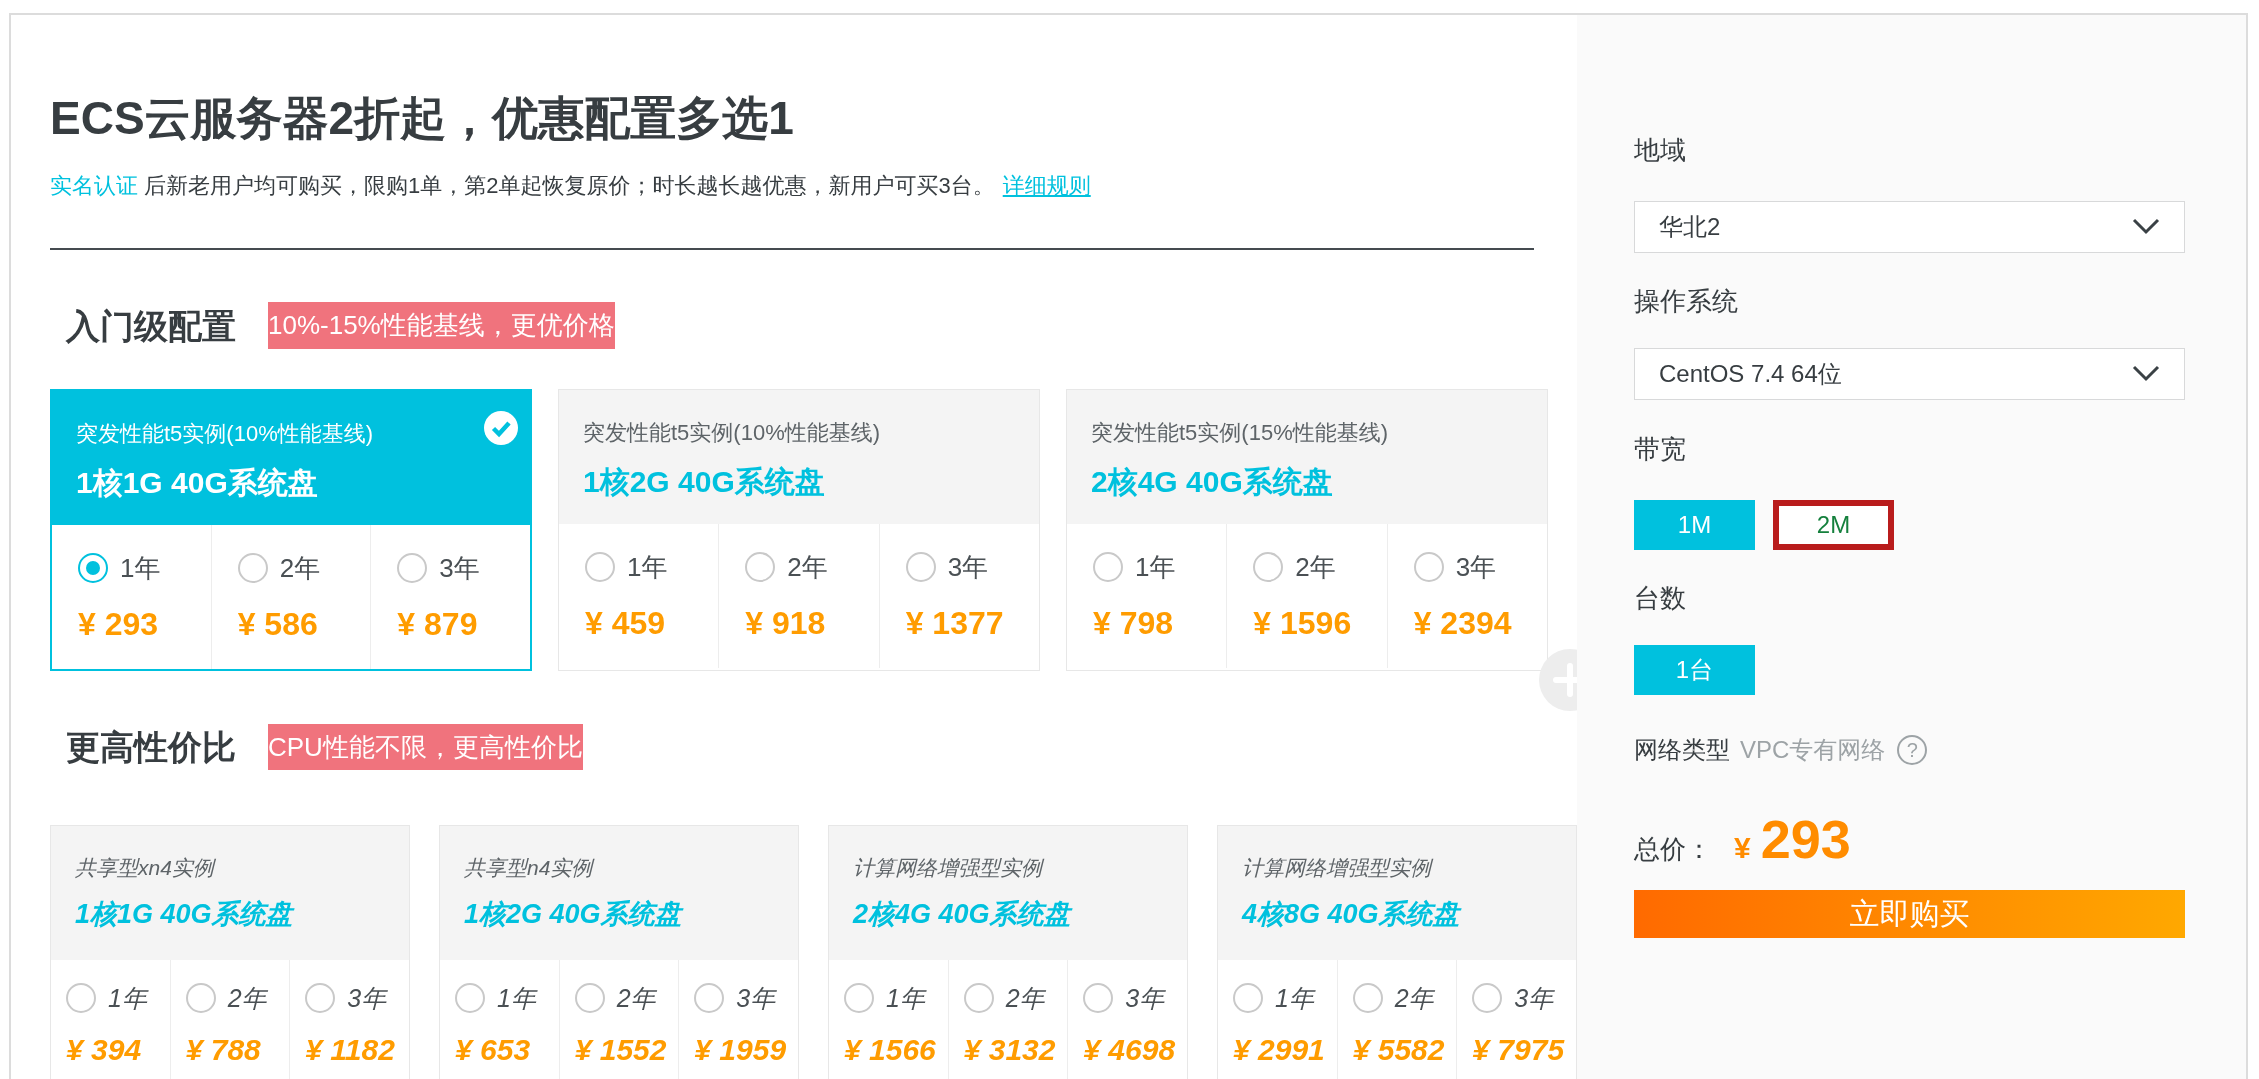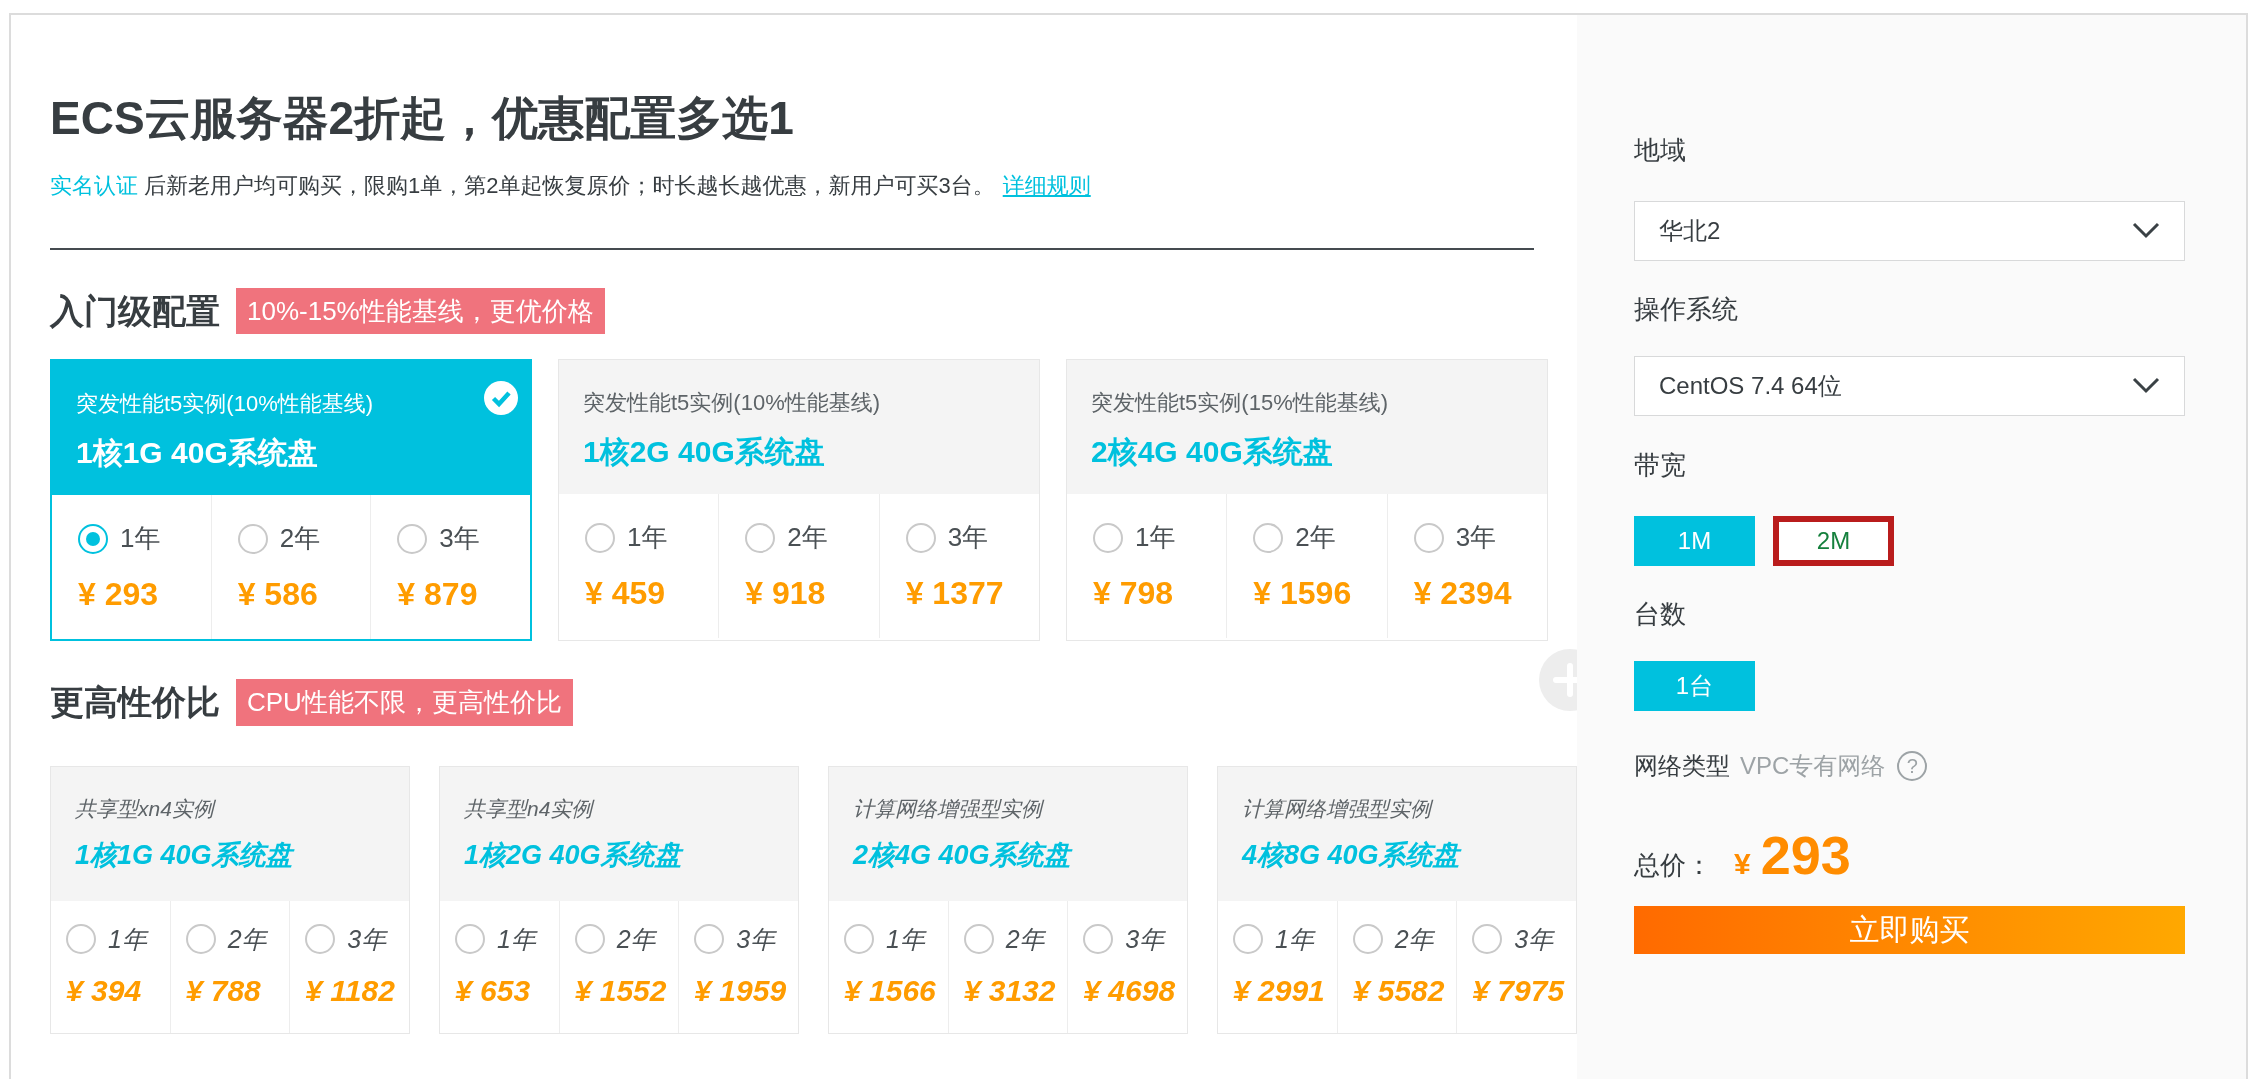--- a/index.html
+++ b/index.html
@@ -14,22 +14,22 @@
   }
   
   .main{margin-right:669px;padding-left:39px;}
   .page-title{font-size:46px;font-weight:bold;color:#373d41;margin:74px 0 0 0;line-height:1.3;}
   .subtitle{font-size:22px;color:#373d41;margin:22px 0 0 0;line-height:1.4;}
   .realname-link{color:#00c1de;text-decoration:none;margin-right:6px;cursor:pointer;}
   .rules-link{color:#00c1de;text-decoration:underline;margin-left:8px;cursor:pointer;}
   .divider{height:2px;background:#454b50;width:1484px;margin-top:46px;}
   .config-section{margin-top:38px;}
   .section-header{display:flex;align-items:center;}
-  .section-title{font-size:34px;font-weight:bold;color:#373d41;margin:0;line-height:1.3;}
-  .badge{display:inline-block;margin-left:16px;padding:7px 11px;background:#f0737d;color:#fff;
+  .section-title{font-size:34px;font-weight:bold;color:#373d41;margin:16px;line-height:1.3;}
+  .badge{display:inline-block;margin-left:16px;padding:7px 0;background:#f0737d;color:#fff;
          font-size:26px;font-weight:normal;line-height:1.25;}
   .cards{display:flex;gap:26px;margin-top:25px;}
   .cards.cols-4{gap:29px;margin-top:40px;}
   .card{box-sizing:border-box;border:1px solid #e7e7e7;background:#fff;cursor:pointer;}
   .cols-3 .card{width:482px;}
   .cols-4 .card{width:394px;font-style:italic;}
   .card.selected{border:2px solid #00c1de;}
   .card-head{position:relative;height:134px;background:#f4f4f4;padding:28px 0 0 24px;box-sizing:border-box;}
   .card.selected .card-head{background:#00c1de;}
   .card-name{font-size:22px;color:#5e6468;}
@@ -59,21 +59,21 @@
   .plus-icon{position:absolute;left:0;top:0;right:0;bottom:0;}
   .plus-icon::before{content:'';position:absolute;left:50%;top:50%;transform:translate(-50%,-50%);
                      width:34px;height:6px;background:#fff;border-radius:3px;}
   .plus-icon::after{content:'';position:absolute;left:50%;top:50%;transform:translate(-50%,-50%);
                     width:6px;height:34px;background:#fff;border-radius:3px;}
   
   .sidebar{position:absolute;top:0;right:0;bottom:0;width:669px;background:#fafafa;
            padding:0 61px 0 57px;box-sizing:border-box;}
   .side-label{font-size:26px;color:#373d41;line-height:1.3;}
   .lbl-region{margin-top:119px;}
-  .select{height:60px;background:#fff;border:1px solid #d8d9da;display:flex;align-items:center;
+  .select{height:52px;background:#fff;border:1px solid #d8d9da;display:flex;align-items:center;
           justify-content:space-between;padding:0 24px;font-size:24px;color:#373d41;cursor:pointer;
           box-sizing:border-box;}
   .sel-region{margin-top:33px;}
   .lbl-os{margin-top:32px;}
   .sel-os{margin-top:29px;}
   .lbl-bw{margin-top:33px;}
   .bw-row{display:flex;gap:18px;margin-top:34px;}
   .opt-btn{width:121px;height:50px;display:flex;align-items:center;justify-content:center;
            font-size:24px;box-sizing:border-box;cursor:pointer;}
   .opt-btn.on{background:#00c1de;color:#fff;border:none;}

